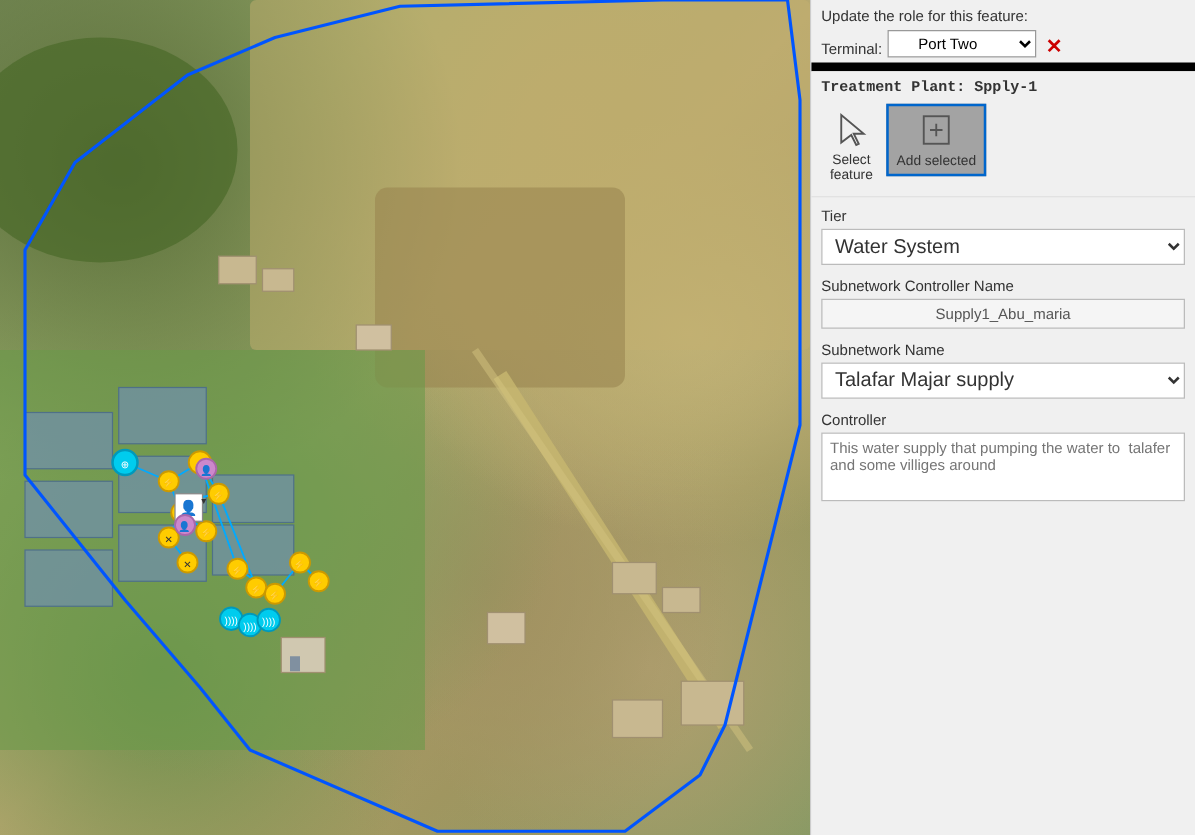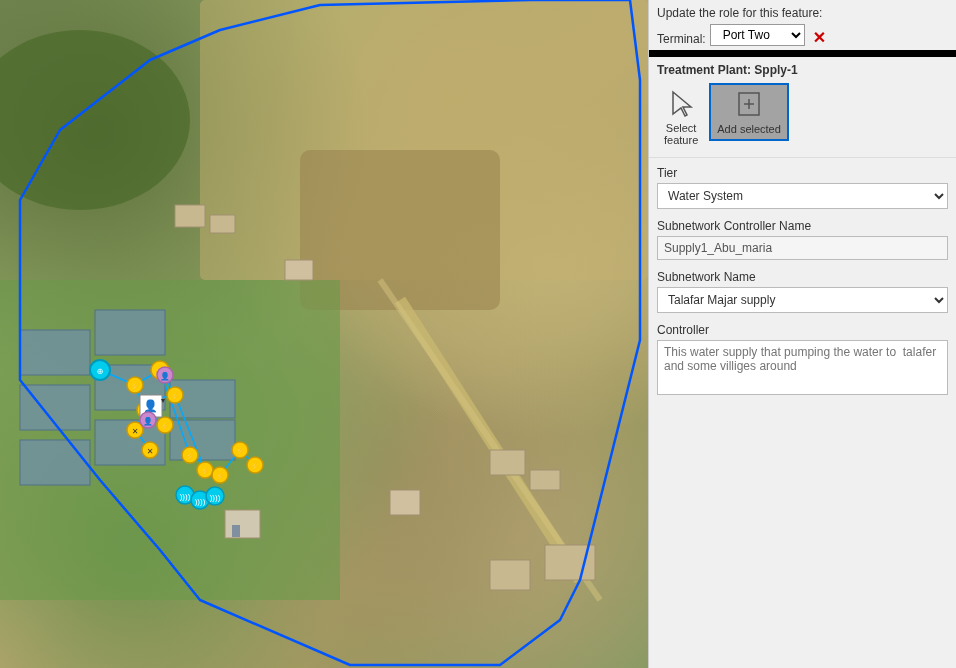--- a/index.html
+++ b/index.html
@@ -102,20 +102,21 @@
       font-size: 12px;
       color: #333;
       margin-bottom: 2px;
     }
 
     #treatment-plant {
       font-size: 12px;
       color: #333;
       font-weight: bold;
       margin-bottom: 6px;
+      font-family: Liberation Mono, monospace;
     }
 
     #feature-buttons {
       display: flex;
       gap: 4px;
       align-items: flex-start;
     }
 
     .feature-btn {
       display: flex;
@@ -175,21 +176,21 @@
     .form-input[readonly] {
       background: #f5f5f5;
       color: #555;
     }
 
     .form-select {
       width: 100%;
       border: 1px solid #bbb;
       background: white;
       padding: 4px 6px;
-      font-size: 12px;
+      font-size: 16px;
       color: #333;
       appearance: auto;
     }
 
     .form-textarea {
       width: 100%;
       border: 1px solid #bbb;
       background: white;
       padding: 4px 6px;
       font-size: 12px;
@@ -320,21 +321,21 @@
     <rect x="232" y="525" width="8" height="12" fill="#8090a0"></rect>
   </svg>
 </div>
 
 <div id="panel">
 
   <div id="terminal-bar">
     <div class="update-role-text">Update the role for this feature:</div>
     <div id="terminal-row">
       <span id="terminal-label">Terminal:</span>
-      <select style="border:1px solid #999; padding:2px 8px; font-size:12px; background:white; min-width:80px;">
+      <select style="border:1px solid #999; padding:2px 20px; font-size:12px; background:white; min-width:80px;">
         <option>Port One</option>
         <option selected="">Port Two</option>
         <option>Port Three</option>
       </select>
       <button id="close-btn" style="background:none;border:none;cursor:pointer;font-size:16px;color:#cc0000;font-weight:bold;padding:0 4px;">✕</button>
     </div>
   </div>
 
   <div id="feature-section">
     <div id="treatment-plant">Treatment Plant: Spply-1</div>
@@ -365,21 +366,21 @@
 
   <div id="form-area">
 
     <div class="form-group">
       <label class="form-label">Tier</label>
       <select class="form-select"><option>Water System</option><option>Distribution</option><option>Transmission</option></select>
     </div>
 
     <div class="form-group">
       <label class="form-label">Subnetwork Controller Name</label>
-      <input type="text" class="form-input" readonly="" style="background: rgb(245, 245, 245); color: rgb(85, 85, 85);" value="Supply1_Abu_maria">
+      <input type="text" class="form-input" readonly="" style="background: rgb(245, 245, 245); color: rgb(85, 85, 85); text-align: center;" value="Supply1_Abu_maria">
     </div>
 
     <div class="form-group">
       <label class="form-label">Subnetwork Name</label>
       <select class="form-select"><option>Talafar Majar supply</option><option>Other supply</option></select>
     </div>
 
     <div class="form-group">
       <label class="form-label">Controller</label>
       <textarea class="form-textarea" style="color: rgb(136, 136, 136); font-size: 12px;" placeholder="This water supply that pumping the water to  talafer and some villiges around"></textarea>

